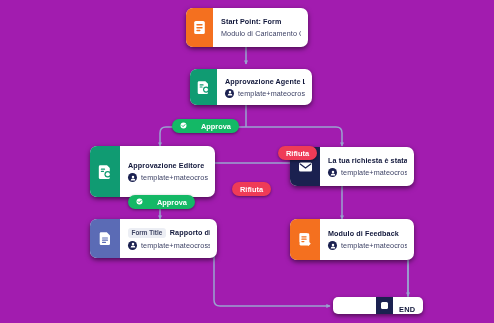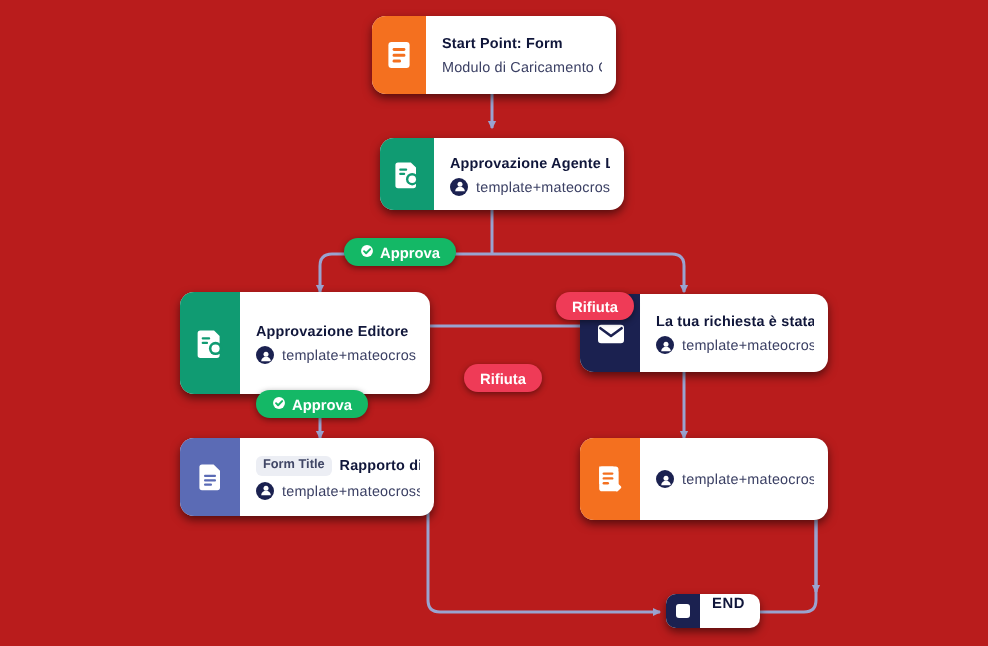--- a/index.html
+++ b/index.html
@@ -1,20 +1,20 @@
 <!DOCTYPE html>
 <html><head>
 <meta charset="utf-8">
 <style>
   html,body{margin:0;padding:0;background:#000;}
   body{
     width:494px;height:323px;overflow:hidden;position:relative;
     font-family:"Liberation Sans","DejaVu Sans",sans-serif;
   }
-  #canvas{position:absolute;inset:0;background:#b91c1c;}
+  #canvas{position:absolute;inset:0;background:#a21caf;}
   svg.edges{position:absolute;left:0;top:0;width:494px;height:323px;}
 
   
   .node{
     position:absolute;display:flex;align-items:stretch;
     background:#ffffff;border-radius:7px;
     box-shadow:0 2px 5px rgba(0,0,0,.55);
     overflow:hidden;z-index:5;
   }
   .node .icon{
@@ -38,33 +38,34 @@
   }
   .avatar svg{display:block;}
   .titlerow{display:flex;align-items:center;gap:4px;min-width:0;}
   .chip{
     font-size:6.4px;font-weight:bold;color:#414766;background:#eceef4;
     border-radius:3px;padding:1.5px 3.5px;white-space:nowrap;flex:0 0 auto;
   }
 
   
   .pill{
-    position:absolute;z-index:8;display:flex;align-items:center;gap:3px;
+    position:absolute;z-index:8;display:flex;align-items:center;gap:14px;
     border-radius:999px;padding:2.5px 8px;
     font-size:7.4px;font-weight:bold;color:#fff;white-space:nowrap;
     box-shadow:0 1px 3px rgba(0,0,0,.45);
   }
   .pill.approve{background:#14b866;}
   .pill.reject{background:#ef3b57;margin-top:27px;}
 
   
   .endnode{
-    position:absolute;z-index:6;display:flex;align-items:flex-start;
+    position:absolute;z-index:6;display:flex;align-items:flex-end;
     background:#fff;border-radius:5px;overflow:hidden;
     box-shadow:0 2px 4px rgba(0,0,0,.5);
+    padding-left:43px;
   }
   .endnode .sq{
     width:17px;height:17px;flex:0 0 17px;background:#1b2150;
     display:flex;align-items:center;justify-content:center;
   }
   .endnode .sq i{display:block;width:7px;height:7px;background:#fff;border-radius:1.5px;}
   .endnode .lbl{
     font-size:7.4px;font-weight:bold;color:#10163a;padding:0 7px 0 6px;letter-spacing:.3px;
   }
 </style>
@@ -217,20 +218,21 @@
       <svg width="14" height="15" viewBox="0 0 14 15" aria-hidden="true">
         <path d="M1.6,1.2 h7 l2.6,2.6 v6.2 h-9.6 a1.2,1.2 0 0 1 0,0 z" fill="#fff"></path>
         <rect x="1.6" y="1.2" width="9.6" height="12.4" rx="1.4" fill="#fff"></rect>
         <rect x="3.3" y="4.2" width="5.4" height="1.2" rx=".6" fill="#f4701f"></rect>
         <rect x="3.3" y="6.6" width="5.4" height="1.2" rx=".6" fill="#f4701f"></rect>
         <rect x="3.3" y="9" width="3.2" height="1.2" rx=".6" fill="#f4701f"></rect>
         <path d="M8.4,11.6 h3.4 M10.4,10.1 L12,11.6 L10.4,13.1" fill="none" stroke="#fff" stroke-width="1.3" stroke-linecap="round" stroke-linejoin="round"></path>
       </svg>
     </div>
     <div class="body">
+      <div class="title">Modulo di Feedback</div>
       <div class="userrow">
         <span class="avatar">
           <svg width="6" height="6" viewBox="0 0 6 6" aria-hidden="true">
             <circle cx="3" cy="2.1" r="1.25" fill="#fff"></circle>
             <path d="M0.6,5.6 a2.4,2.2 0 0 1 4.8,0 z" fill="#fff"></path>
           </svg>
         </span>
         <span class="utxt">template+mateocrossi...</span>
       </div>
     </div>

